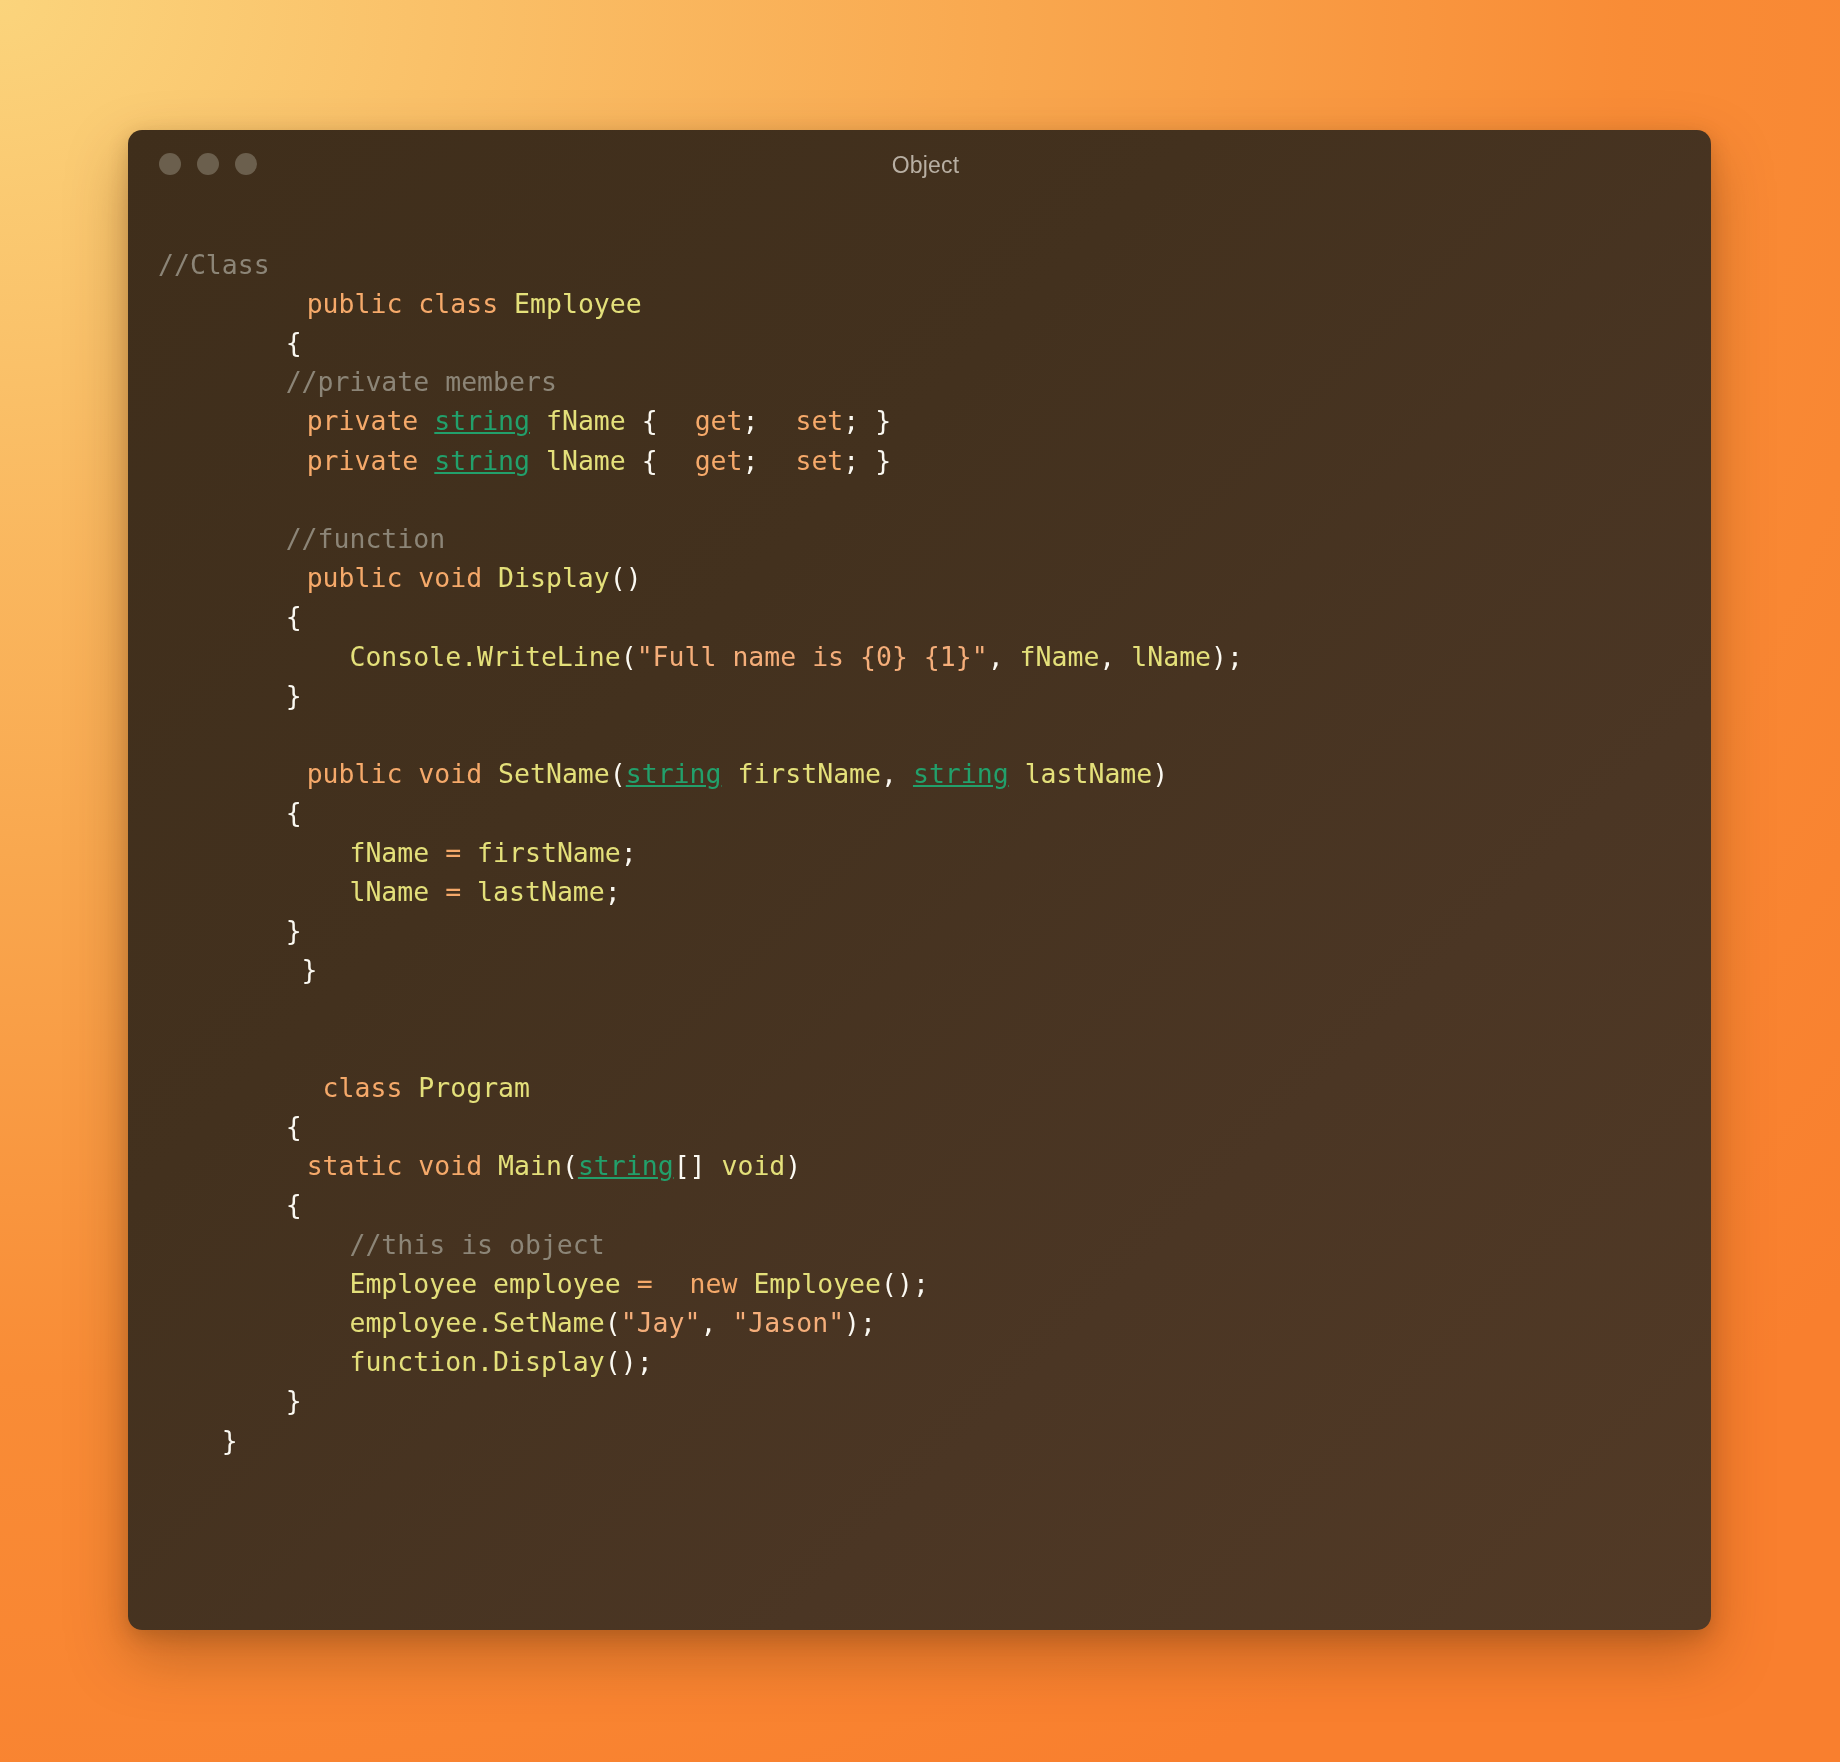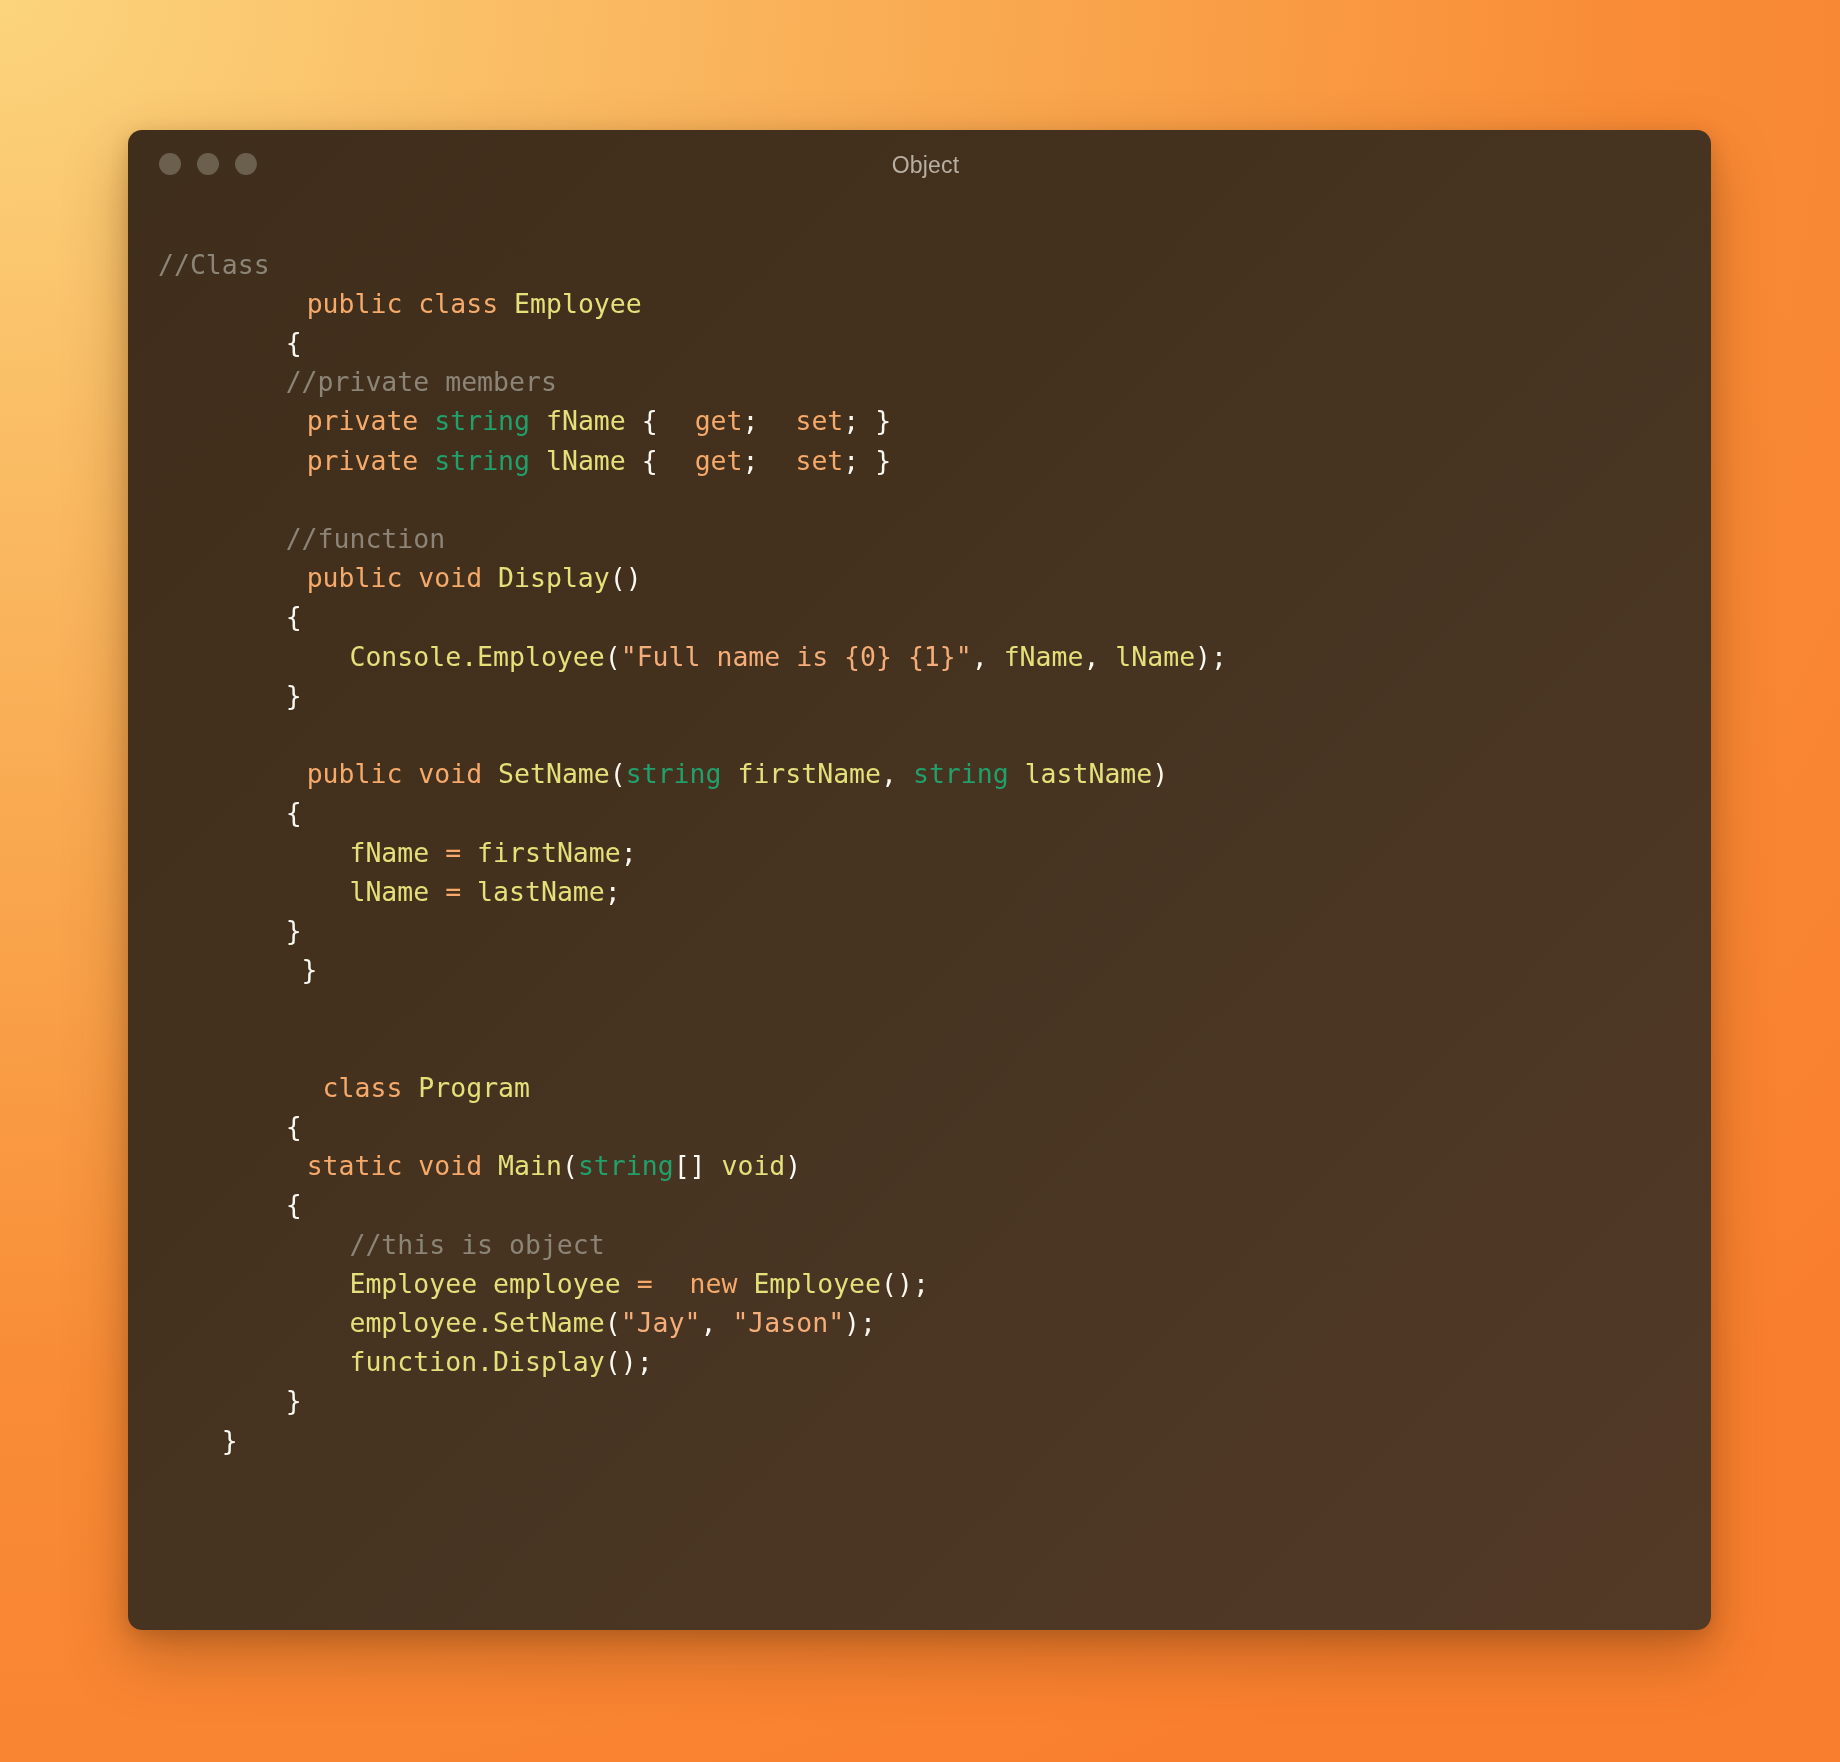--- a/index.html
+++ b/index.html
@@ -76,21 +76,21 @@
     font-family: "DejaVu Sans Mono", "Liberation Mono", monospace;
     font-size: 26.5px;
     line-height: 39.2px;
     white-space: pre;
     color: #f2f0e8;
   }
   .ln { display: block; min-height: 39.2px; }
   .tok { white-space: pre; }
   .t-comment  { color: #8c8577; }
   .t-keyword  { color: #f5a96a; margin-left: 21px; }
-  .t-type     { color: #22a06b; }
+  .t-type     { color: #22a06b; text-decoration: underline; }
   .t-ident    { color: #e4e07a; }
   .t-string   { color: #f5ae7a; }
   .t-punct    { color: #fbf9f2; }
   .t-plain    { color: #f2f0e8; }
   .t-op       { color: #f5a96a; }
 </style>
 </head>
 <body>
 
 <div id="backdrop"></div>
@@ -109,21 +109,21 @@
   <pre id="code"><span class="ln"><span class="tok t-comment">//Class</span>
 </span><span class="ln"><span class="tok t-plain">        </span><span class="tok t-keyword">public class </span><span class="tok t-ident">Employee</span>
 </span><span class="ln"><span class="tok t-plain">        </span><span class="tok t-punct">{</span>
 </span><span class="ln"><span class="tok t-plain">        </span><span class="tok t-comment">//private members</span>
 </span><span class="ln"><span class="tok t-plain">        </span><span class="tok t-keyword">private </span><span class="tok t-type">string</span><span class="tok t-ident"> fName </span><span class="tok t-punct">{ </span><span class="tok t-keyword">get</span><span class="tok t-punct">; </span><span class="tok t-keyword">set</span><span class="tok t-punct">; }</span>
 </span><span class="ln"><span class="tok t-plain">        </span><span class="tok t-keyword">private </span><span class="tok t-type">string</span><span class="tok t-ident"> lName </span><span class="tok t-punct">{ </span><span class="tok t-keyword">get</span><span class="tok t-punct">; </span><span class="tok t-keyword">set</span><span class="tok t-punct">; }</span>
 </span><span class="ln"><span class="tok t-plain"></span>
 </span><span class="ln"><span class="tok t-plain">        </span><span class="tok t-comment">//function</span>
 </span><span class="ln"><span class="tok t-plain">        </span><span class="tok t-keyword">public void </span><span class="tok t-ident">Display</span><span class="tok t-punct">()</span>
 </span><span class="ln"><span class="tok t-plain">        </span><span class="tok t-punct">{</span>
-</span><span class="ln"><span class="tok t-plain">            </span><span class="tok t-ident">Console.Employee</span><span class="tok t-punct">(</span><span class="tok t-string">"Full name is {0} {1}"</span><span class="tok t-punct">, </span><span class="tok t-ident">fName</span><span class="tok t-punct">, </span><span class="tok t-ident">lName</span><span class="tok t-punct">);</span>
+</span><span class="ln"><span class="tok t-plain">            </span><span class="tok t-ident">Console.WriteLine</span><span class="tok t-punct">(</span><span class="tok t-string">"Full name is {0} {1}"</span><span class="tok t-punct">, </span><span class="tok t-ident">fName</span><span class="tok t-punct">, </span><span class="tok t-ident">lName</span><span class="tok t-punct">);</span>
 </span><span class="ln"><span class="tok t-plain">        </span><span class="tok t-punct">}</span>
 </span><span class="ln"><span class="tok t-plain"></span>
 </span><span class="ln"><span class="tok t-plain">        </span><span class="tok t-keyword">public void </span><span class="tok t-ident">SetName</span><span class="tok t-punct">(</span><span class="tok t-type">string</span><span class="tok t-ident"> firstName</span><span class="tok t-punct">, </span><span class="tok t-type">string</span><span class="tok t-ident"> lastName</span><span class="tok t-punct">)</span>
 </span><span class="ln"><span class="tok t-plain">        </span><span class="tok t-punct">{</span>
 </span><span class="ln"><span class="tok t-plain">            </span><span class="tok t-ident">fName </span><span class="tok t-op">=</span><span class="tok t-ident"> firstName</span><span class="tok t-punct">;</span>
 </span><span class="ln"><span class="tok t-plain">            </span><span class="tok t-ident">lName </span><span class="tok t-op">=</span><span class="tok t-ident"> lastName</span><span class="tok t-punct">;</span>
 </span><span class="ln"><span class="tok t-plain">        </span><span class="tok t-punct">}</span>
 </span><span class="ln"><span class="tok t-plain">         </span><span class="tok t-punct">}</span>
 </span><span class="ln"><span class="tok t-plain"></span>
 </span><span class="ln"><span class="tok t-plain"></span>

